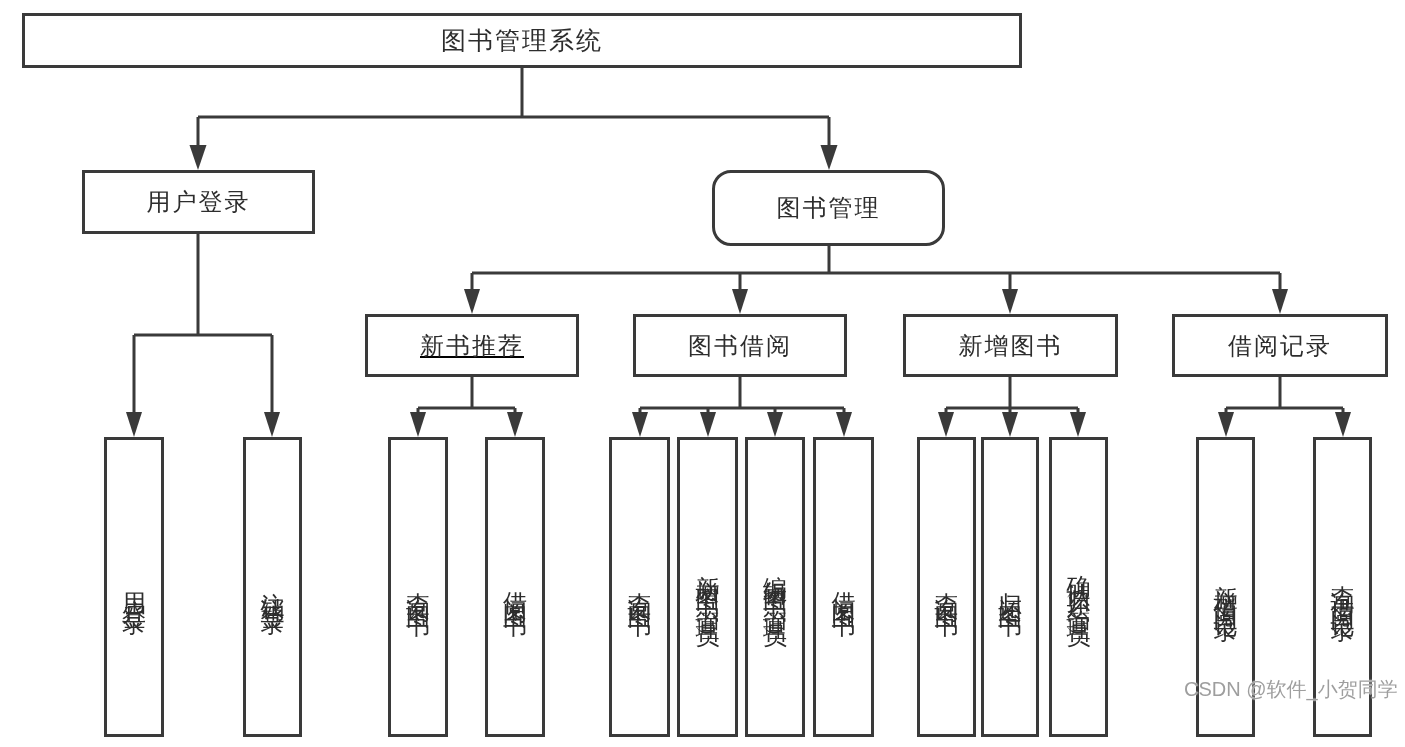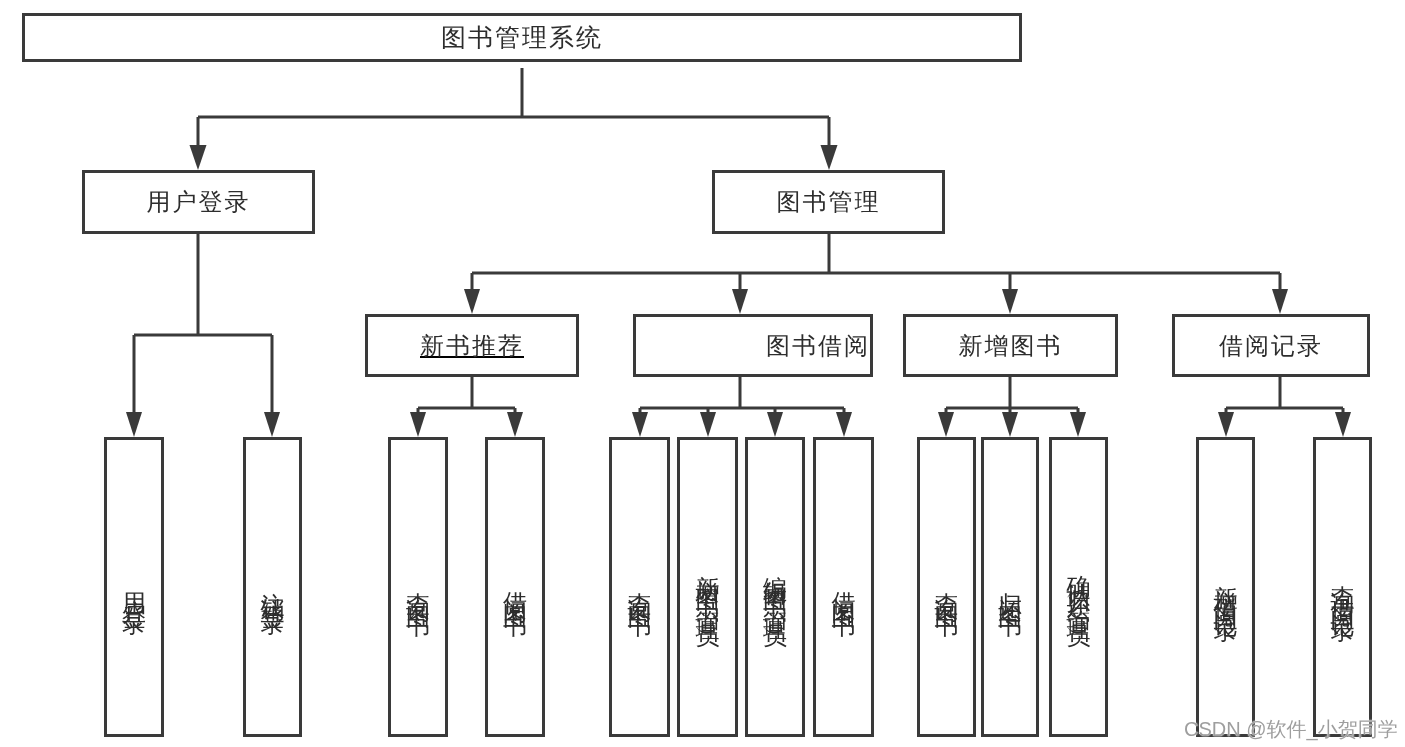--- a/index.html
+++ b/index.html
@@ -18,28 +18,28 @@
     background:#ffffff;
     display:flex;align-items:center;justify-content:center;
     z-index:2;
   }
   .node .lbl{
     color:#2d2d2d;
     font-size:24px;
     letter-spacing:2px;
     white-space:nowrap;
   }
-  .pos-root{left:22px;top:13px;width:1000px;height:49px;}
+  .pos-root{left:22px;top:13px;width:1000px;height:55px;}
   .pos-root .lbl{font-size:25px;}
   .pos-user-login{left:82px;top:170px;width:233px;height:64px;}
-  .pos-book-mgmt{left:712px;top:170px;width:233px;height:64px;}
+  .pos-book-mgmt{left:712px;top:170px;width:233px;height:76px;border-radius:19px;}
   .pos-new-book{left:365px;top:314px;width:214px;height:63px;text-decoration:underline;}
-  .pos-book-borrow{left:633px;top:314px;width:240px;height:63px;justify-content:flex-end;}
+  .pos-book-borrow{left:633px;top:314px;width:214px;height:63px;}
   .pos-cur-borrow{left:903px;top:314px;width:215px;height:63px;}
-  .pos-borrow-rec{left:1172px;top:314px;width:198px;height:63px;}
+  .pos-borrow-rec{left:1172px;top:314px;width:216px;height:63px;}
 
   .leaf{
     position:absolute;
     top:437px;height:300px;
     box-sizing:border-box;
     border:3px solid #3a3a3a;
     background:#ffffff;
     display:flex;align-items:center;justify-content:center;
     z-index:2;
   }
@@ -61,21 +61,21 @@
   .l7{left:745px;width:60px;}
   .l8{left:813px;width:61px;}
   .l9{left:917px;width:59px;}
   .l10{left:981px;width:58px;}
   .l11{left:1049px;width:59px;}
   .l12{left:1196px;width:59px;}
   .l13{left:1313px;width:59px;}
 
   .watermark{
     position:absolute;
-    left:1184px;top:716px;
+    left:1184px;top:676px;
     z-index:5;
     font-size:20px;
     color:rgba(148,148,148,0.9);
     text-shadow:0 0 2px #ffffff, 0 0 1px #ffffff;
     white-space:nowrap;
   }
 </style>
 </head>
 <body>
 

